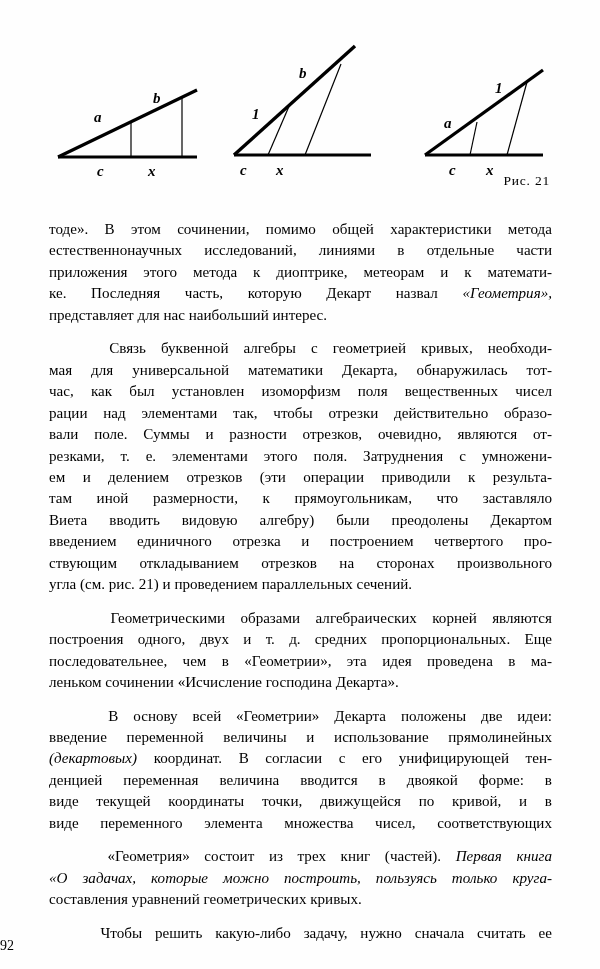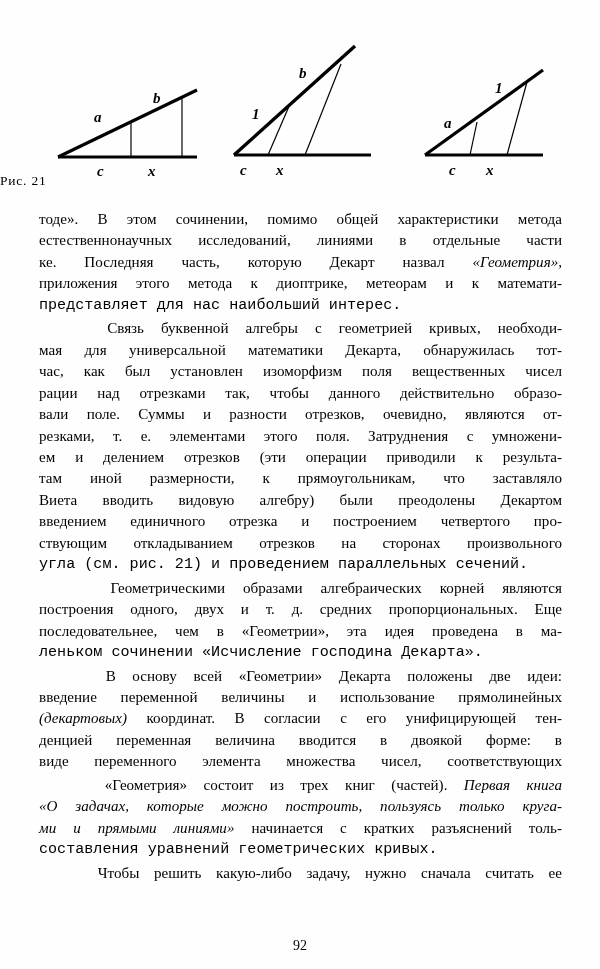--- a/index.html
+++ b/index.html
@@ -32,69 +32,68 @@
     width: 600px;
     height: 180px;
   }
   .figure-svg {
     display: block;
     margin: 0 auto;
   }
   .fig-caption {
     position: absolute;
     top: 155px;
-    left: 0;
+    left: 6px;
     width: 544px;
-    text-align: left;
+    text-align: right;
     font-size: 13.5px;
     letter-spacing: 0.8px;
     font-family: "Liberation Serif", "DejaVu Serif", serif;
   }
 
   
   .body-text {
     position: absolute;
     left: 37px;
     top: 207px;
     width: 527px;
     font-size: 15.1px;
     line-height: 21.45px;
     text-align: justify;
     text-justify: inter-word;
     -webkit-hyphens: none;
     hyphens: none;
     font-family: "Liberation Serif", "DejaVu Serif", serif;
   }
   .body-text p {
-    margin: 2px;
+    margin: 12px;
     text-indent: 0;
     white-space: normal;
   }
   
   .ln {
     display: block;
     width: 100%;
     text-align: justify;
     text-align-last: justify;
     white-space: pre;
   }
   .ln.last {
     text-align-last: left;
-    font-family: Liberation Mono, monospace;
   }
   .ital {
     font-style: italic;
   }
 
   .page-number {
     position: absolute;
     top: 938px;
     left: 0;
     width: 600px;
-    text-align: center;
+    text-align: left;
     font-size: 14px;
     font-family: "Liberation Serif", "DejaVu Serif", serif;
   }
 
   svg text {
     font-family: "Liberation Serif", "DejaVu Serif", serif;
     font-style: italic;
     font-weight: bold;
     font-size: 15px;
     fill: #000;
@@ -142,55 +141,55 @@
       </g>
     </svg>
 
     <div class="fig-caption">Рис. 21</div>
   </div>
 
   <div class="body-text" id="body-text">
       <p>
         <span class="ln"><span>тоде». В этом сочинении, помимо общей характеристики метода</span></span>
         <span class="ln"><span>естественнонаучных исследований, линиями в отдельные части</span></span>
+        <span class="ln"><span>приложения этого метода к диоптрике, метеорам и к математи-</span></span>
         <span class="ln"><span>ке. Последняя часть, которую Декарт назвал </span><span class="ital">«Геометрия»,</span></span>
-        <span class="ln"><span>приложения этого метода к диоптрике, метеорам и к математи-</span></span>
         <span class="ln last"><span>представляет для нас наибольший интерес.</span></span>
       </p>
       <p>
         <span class="ln"><span>    Связь буквенной алгебры с геометрией кривых, необходи-</span></span>
         <span class="ln"><span>мая для универсальной математики Декарта, обнаружилась тот-</span></span>
         <span class="ln"><span>час, как был установлен изоморфизм поля вещественных чисел</span></span>
-        <span class="ln"><span>рации над отрезками так, чтобы данного действительно образо-</span></span>
+        <span class="ln"><span>рации над элементами так, чтобы отрезки действительно образо-</span></span>
         <span class="ln"><span>вали поле. Суммы и разности отрезков, очевидно, являются от-</span></span>
         <span class="ln"><span>резками, т. е. элементами этого поля. Затруднения с умножени-</span></span>
         <span class="ln"><span>ем и делением отрезков (эти операции приводили к результа-</span></span>
         <span class="ln"><span>там иной размерности, к прямоугольникам, что заставляло</span></span>
         <span class="ln"><span>Виета вводить видовую алгебру) были преодолены Декартом</span></span>
         <span class="ln"><span>введением единичного отрезка и построением четвертого про-</span></span>
         <span class="ln"><span>ствующим откладыванием отрезков на сторонах произвольного</span></span>
         <span class="ln last"><span>угла (см. рис. 21) и проведением параллельных сечений.</span></span>
       </p>
       <p>
         <span class="ln"><span>    Геометрическими образами алгебраических корней являются</span></span>
         <span class="ln"><span>построения одного, двух и т. д. средних пропорциональных. Еще</span></span>
         <span class="ln"><span>последовательнее, чем в «Геометрии», эта идея проведена в ма-</span></span>
         <span class="ln last"><span>леньком сочинении «Исчисление господина Декарта».</span></span>
       </p>
       <p>
         <span class="ln"><span>    В основу всей «Геометрии» Декарта положены две идеи:</span></span>
         <span class="ln"><span>введение переменной величины и использование прямолинейных</span></span>
         <span class="ln"><span class="ital">(декартовых)</span><span> координат. В согласии с его унифицирующей тен-</span></span>
         <span class="ln"><span>денцией переменная величина вводится в двоякой форме: в</span></span>
+        <span class="ln"><span>виде текущей координаты точки, движущейся по кривой, и в</span></span>
         <span class="ln"><span>виде переменного элемента множества чисел, соответствующих</span></span>
       </p>
       <p>
         <span class="ln"><span>    «Геометрия» состоит из трех книг (частей). </span><span class="ital">Первая книга</span></span>
         <span class="ln"><span class="ital">«О задачах, которые можно построить, пользуясь только круга-</span></span>
-        <span class="ln"><span class="ital">ми и прямыми линиями»</span><span> начинается с кратких разъяснений толь-</span></span>
         <span class="ln last"><span>составления уравнений геометрических кривых.</span></span>
       </p>
       <p>
         <span class="ln"><span>    Чтобы решить какую-либо задачу, нужно сначала считать ее</span></span>
       </p>
     </div>
 
   <div class="page-number">92</div>
 
 </div>

